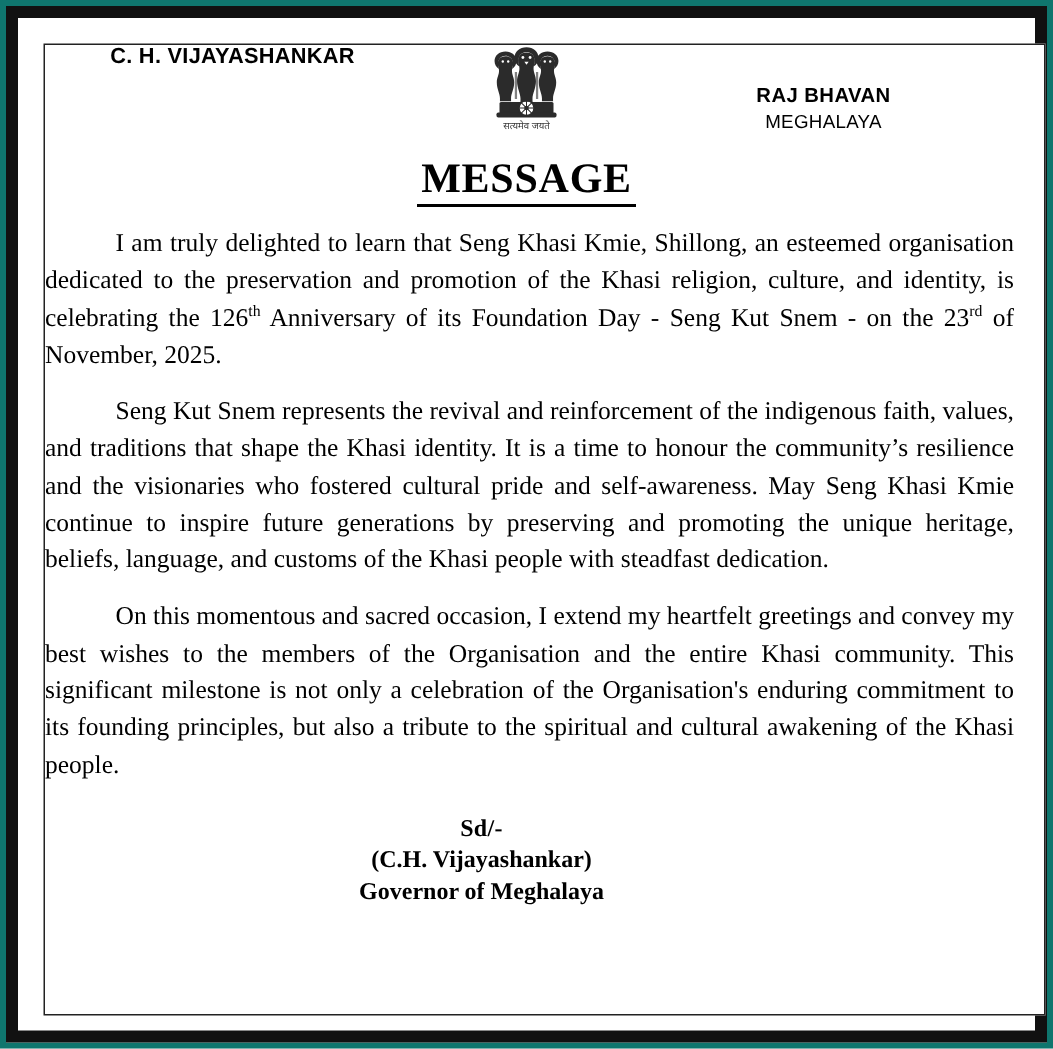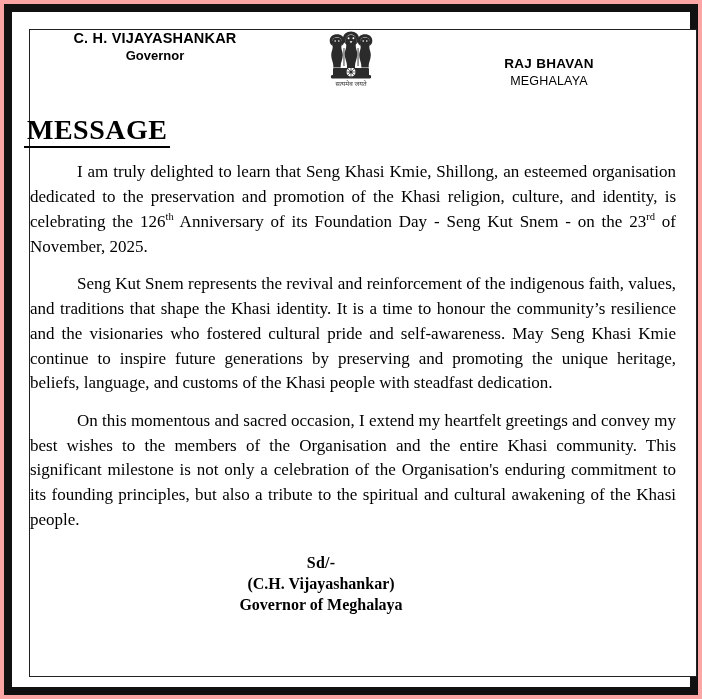--- a/index.html
+++ b/index.html
@@ -13,21 +13,21 @@
     font-family: "Liberation Serif", serif;
     overflow: hidden;
   }
 
   
   .page {
     position: absolute;
     left: 0; top: 0;
     width: 702px;
     height: 699px;
-    background: #fca5a5;
+    background: #0f766e;
     box-sizing: border-box;
   }
   .outer-border {
     position: absolute;
     left: 4px; top: 4px;
     width: 694px;
     height: 691px;
     box-sizing: border-box;
     border: 8px solid #111111;
     background: #ffffff;
@@ -102,22 +102,22 @@
   }
   .hdr-right .l2,
   .hdr-right .l3,
   .hdr-right .l4 {
     font-size: 12.5px;
     letter-spacing: 0.2px;
   }
 
   
   .title-wrap {
-    text-align: left;
-    margin-top: 16px;
+    text-align: center;
+    margin-top: 6px;
     margin-bottom: 8px;
   }
   .title {
     display: inline-block;
     font-family: "Liberation Serif", serif;
     font-weight: bold;
     font-size: 28px;
     letter-spacing: 0.5px;
     border-bottom: 2.2px solid #000;
     padding: 0 3px 1px 3px;
@@ -163,21 +163,20 @@
   <div class="outer-border">
     <div class="inner-border"></div>
   </div>
 
   <div class="content">
 
     <div class="header">
 
       <div class="hdr-left">
         <div class="name">C. H. VIJAYASHANKAR</div>
-        <div class="role">Governor</div>
       </div>
 
       <div class="emblem">
         <svg viewBox="0 0 62 68" width="62" height="68" xmlns="http://www.w3.org/2000/svg">
           <g fill="#2b2b2b">
 
             <rect x="13" y="46" width="36" height="8" rx="1"></rect>
             <rect x="11" y="53" width="40" height="3.4" rx="1.2"></rect>
 
             <circle cx="31" cy="50" r="5.2" fill="#ffffff"></circle>

